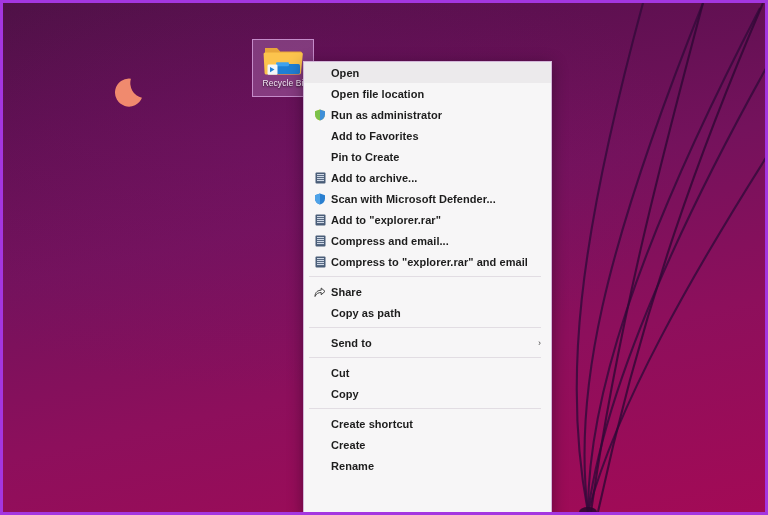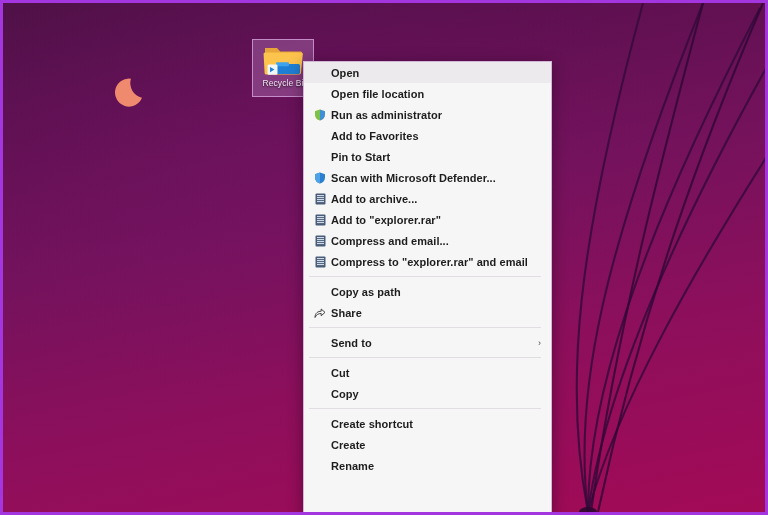--- a/index.html
+++ b/index.html
@@ -136,21 +136,35 @@
             </svg>
           </span>
           <span class="txt">Run as administrator</span>
         </div>
         <div class="menu-item">
           <span class="ico"></span>
           <span class="txt">Add to Favorites</span>
         </div>
         <div class="menu-item">
           <span class="ico"></span>
-          <span class="txt">Pin to Start</span>
+          <span class="txt">Pin to Create</span>
+        </div>
+        <div class="menu-item">
+          <span class="ico">
+            <svg width="11" height="12" viewBox="0 0 11 12">
+              <rect x="0.5" y="0.5" width="10" height="11" rx="1" fill="#4a5d78"></rect>
+              <g fill="#cfd8e6">
+                <rect x="2" y="2" width="7" height="1.1"></rect>
+                <rect x="2" y="4" width="7" height="1.1"></rect>
+                <rect x="2" y="6" width="7" height="1.1"></rect>
+                <rect x="2" y="8" width="7" height="1.1"></rect>
+              </g>
+            </svg>
+          </span>
+          <span class="txt">Add to archive...</span>
         </div>
         <div class="menu-item">
           <span class="ico">
             <svg width="12" height="12" viewBox="0 0 12 12">
               <path d="M6 .6 L11 2.3 v3.4 C11 8.7 8.8 10.9 6 11.6 3.2 10.9 1 8.7 1 5.7 V2.3 Z" fill="#2a7fd0"></path>
               <path d="M6 .6 L1 2.3 v3.4 C1 8.7 3.2 10.9 6 11.6 Z" fill="#4ea2e8"></path>
             </svg>
           </span>
           <span class="txt">Scan with Microsoft Defender...</span>
         </div>
@@ -159,34 +173,20 @@
             <svg width="11" height="12" viewBox="0 0 11 12">
               <rect x="0.5" y="0.5" width="10" height="11" rx="1" fill="#4a5d78"></rect>
               <g fill="#cfd8e6">
                 <rect x="2" y="2" width="7" height="1.1"></rect>
                 <rect x="2" y="4" width="7" height="1.1"></rect>
                 <rect x="2" y="6" width="7" height="1.1"></rect>
                 <rect x="2" y="8" width="7" height="1.1"></rect>
               </g>
             </svg>
           </span>
-          <span class="txt">Add to archive...</span>
-        </div>
-        <div class="menu-item">
-          <span class="ico">
-            <svg width="11" height="12" viewBox="0 0 11 12">
-              <rect x="0.5" y="0.5" width="10" height="11" rx="1" fill="#4a5d78"></rect>
-              <g fill="#cfd8e6">
-                <rect x="2" y="2" width="7" height="1.1"></rect>
-                <rect x="2" y="4" width="7" height="1.1"></rect>
-                <rect x="2" y="6" width="7" height="1.1"></rect>
-                <rect x="2" y="8" width="7" height="1.1"></rect>
-              </g>
-            </svg>
-          </span>
           <span class="txt">Add to "explorer.rar"</span>
         </div>
         <div class="menu-item">
           <span class="ico">
             <svg width="11" height="12" viewBox="0 0 11 12">
               <rect x="0.5" y="0.5" width="10" height="11" rx="1" fill="#4a5d78"></rect>
               <g fill="#cfd8e6">
                 <rect x="2" y="2" width="7" height="1.1"></rect>
                 <rect x="2" y="4" width="7" height="1.1"></rect>
                 <rect x="2" y="6" width="7" height="1.1"></rect>
@@ -204,32 +204,32 @@
                 <rect x="2" y="2" width="7" height="1.1"></rect>
                 <rect x="2" y="4" width="7" height="1.1"></rect>
                 <rect x="2" y="6" width="7" height="1.1"></rect>
                 <rect x="2" y="8" width="7" height="1.1"></rect>
               </g>
             </svg>
           </span>
           <span class="txt">Compress to "explorer.rar" and email</span>
         </div>
         <div class="sep"></div>
-        <div class="menu-item">
-          <span class="ico"></span>
-          <span class="txt">Copy as path</span>
-        </div>
         <div class="menu-item">
           <span class="ico">
             <svg width="12" height="12" viewBox="0 0 12 12">
               <path d="M1 10.5 C1 6 4 4.2 7.2 4.2 V2 L11 5.4 L7.2 8.8 V6.5 C4.4 6.5 2.3 7.6 1 10.5 Z" fill="none" stroke="#444" stroke-width="1"></path>
             </svg>
           </span>
           <span class="txt">Share</span>
         </div>
+        <div class="menu-item">
+          <span class="ico"></span>
+          <span class="txt">Copy as path</span>
+        </div>
         <div class="sep"></div>
         <div class="menu-item">
           <span class="ico"></span>
           <span class="txt">Send to</span>
           <span class="chev">›</span>
         </div>
         <div class="sep"></div>
         <div class="menu-item">
           <span class="ico"></span>
           <span class="txt">Cut</span>

